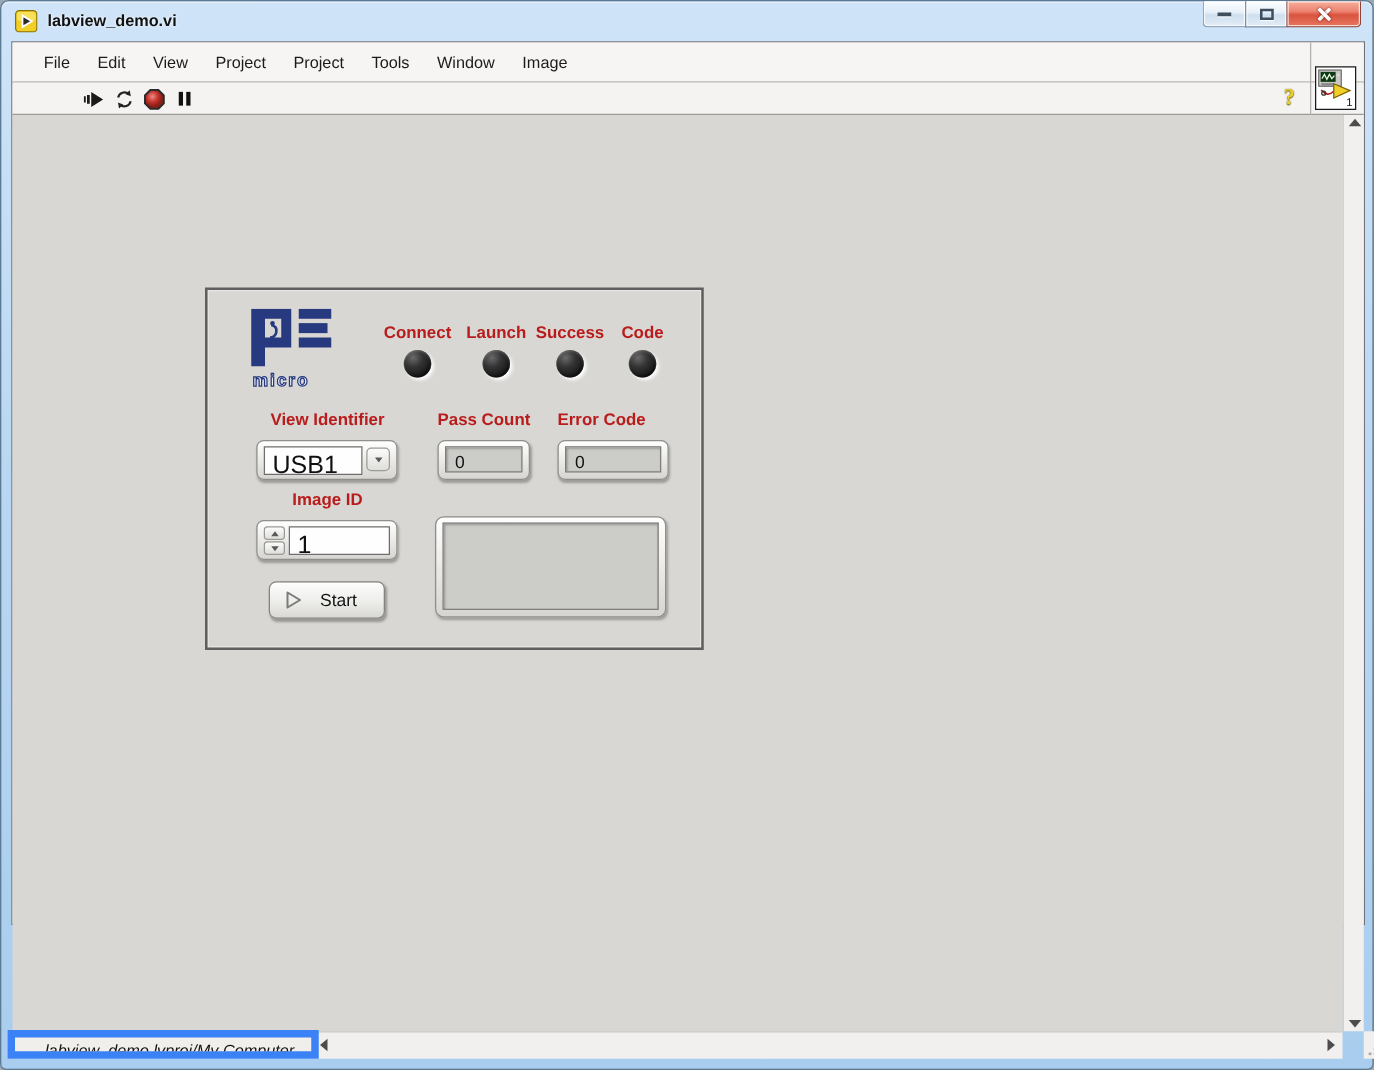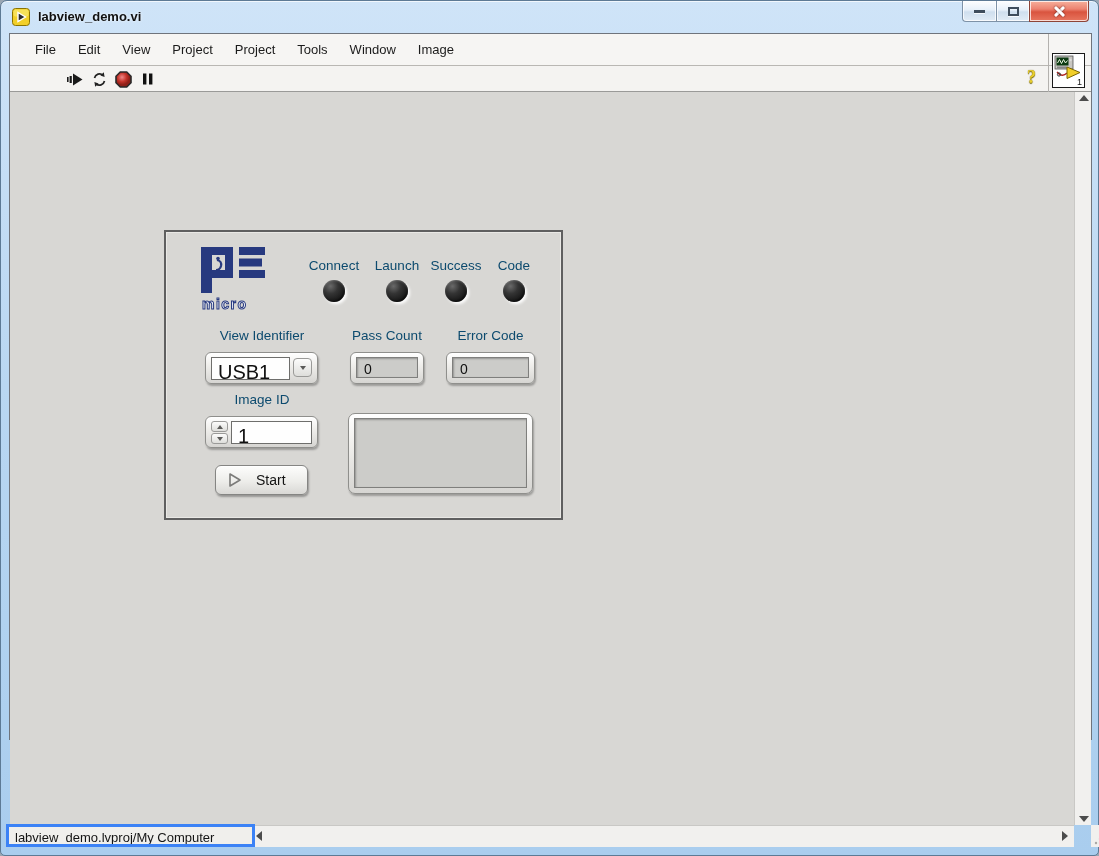--- a/index.html
+++ b/index.html
@@ -103,21 +103,21 @@
   
   .led-col{ position:absolute; top:26px; width:70px; text-align:center; }
   .led-col .led{
     width:22px; height:22px; border-radius:50%; margin:7px auto 0;
     background:radial-gradient(circle at 34% 28%, #6a6a6a 0%, #343434 35%, #161616 75%, #0d0d0d 100%);
     box-shadow:2px 2px 3px rgba(255,255,255,.95), inset 0 1px 2px rgba(255,255,255,.25), inset -1px -1px 2px rgba(0,0,0,.6);
   }
   .led-connect{ left:133px; } .led-launch{ left:196px; } .led-success{ left:255px; } .led-error{ left:313px; }
 
   
-  .ctl-label{ position:absolute; font-size:13.5px; color:#0c4a6e; white-space:nowrap; }
+  .ctl-label{ position:absolute; font-size:13.5px; color:#b91c1c; white-space:nowrap;font-weight:bold; }
 
   
   .silver{
     position:absolute; border:1px solid #8f8f8c; border-radius:6px;
     background:linear-gradient(180deg,#ffffff 0%,#f0efec 40%,#d6d5d2 100%);
     box-shadow:1px 2px 2px rgba(0,0,0,.28), inset 0 1px 0 #fff;
   }
   .white-field{
     position:absolute; background:#fefefe; border:1px solid #6e6e6c;
     font-size:20px; color:#101010; padding:3px 0 0 6px;
@@ -161,23 +161,24 @@
   
   .hscroll{
     position:absolute; left:0; top:791px; width:1064px; height:22px;
     background:#f1f0ee; border-top:1px solid #c9c8c5;
   }
   .hscroll .arrow-left{ position:absolute; left:246px; top:5px; }
   .hscroll .arrow-right{ position:absolute; right:6px; top:5px; }
   .corner-grip{ position:absolute; right:-17px; top:791px; width:17px; height:22px; background:#f1f0ee; }
   .status-box{
     position:absolute; left:-4px; top:790px; width:249px; height:23px;
-    background:#f0efec; border:3px solid #3b82f6;
-    font-size:13px; color:#141414; padding:3px 0 0 6px; white-space:nowrap; overflow:hidden;
+    background:#f0efec; border:6px solid #3b82f6;
+    font-size:13px; color:#141414; padding:3px 0 0 24px; white-space:nowrap; overflow:hidden;
     cursor:default;
+    font-style:italic;
   }
 </style>
 </head>
 <body>
 
 <div class="aero-window">
 
   <div class="titlebar">
     <svg class="title-icon" viewBox="0 0 18 18">
       <rect x="0.5" y="0.5" width="17" height="17" rx="3" fill="#f2cf28" stroke="#8a7300"></rect>
@@ -306,21 +307,21 @@
             <div class="combo-btn">
               <div class="tri-down"></div>
             </div>
           </div>
 
           <span class="ctl-label" style="left:184px; top:96px; width:74px; text-align:center;">Pass Count</span>
           <div class="silver" style="left:184px; top:120px; width:74px; height:32px;">
             <div class="recessed">0</div>
           </div>
 
-          <span class="ctl-label" style="left:280px; top:96px; width:89px; text-align:center;">Error Code</span>
+          <span class="ctl-label" style="left:280px; top:96px; width:89px; ">Error Code</span>
           <div class="silver" style="left:280px; top:120px; width:89px; height:32px;">
             <div class="recessed">0</div>
           </div>
 
           <span class="ctl-label" style="left:40px; top:160px; width:112px; text-align:center;">Image ID</span>
           <div class="silver" style="left:39px; top:184px; width:113px; height:32px;">
             <div class="spin-btn" style="top:4px;">
               <div class="tri-up"></div>
             </div>
             <div class="spin-btn" style="top:16px;">

